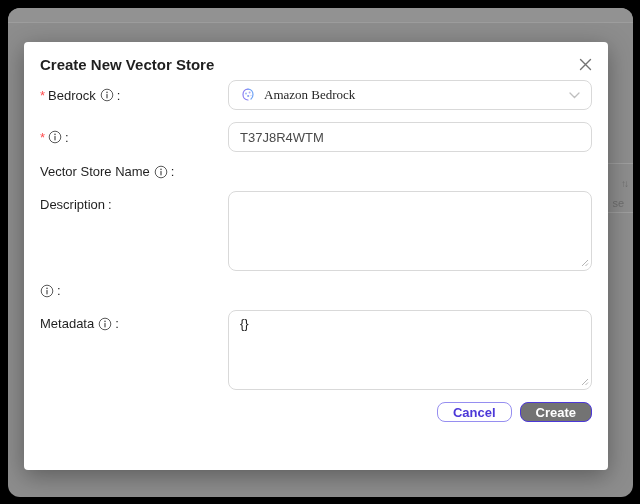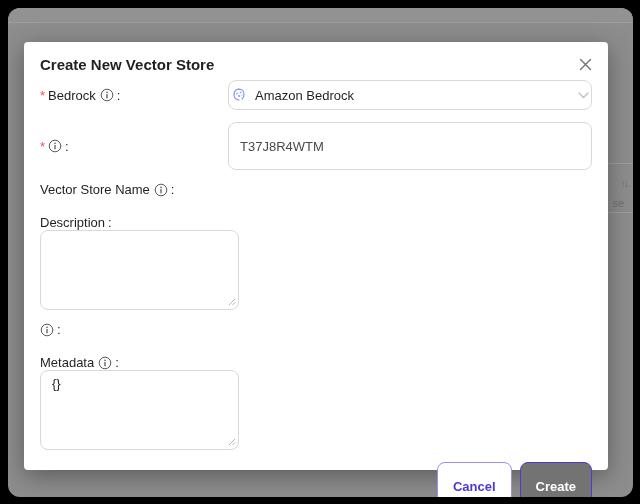--- a/index.html
+++ b/index.html
@@ -40,55 +40,55 @@
   .modal-title {
     font-size:15px; font-weight:700; color:rgba(0,0,0,.88); line-height:18px;
   }
   .close-btn {
     position:absolute; right:-4px; top:-1px; width:22px; height:22px;
     background:none; border:none; cursor:pointer; color:#737373;
     display:flex; align-items:center; justify-content:center;
   }
   
   .row { display:flex; align-items:center; margin-bottom:12px; }
-  .row.row-top { align-items:flex-start;flex-direction:column; }
+  .row.row-top { align-items:flex-start; }
   .row.row-top .label-cell { padding-top:6px; }
   .label-cell {
     width:188px; flex:none; display:flex; align-items:center; gap:4px;
     font-size:13px; color:rgba(0,0,0,.88);
   }
   .req { color:#ff4d4f; font-size:13px; margin-right:-1px; }
   .lbl { white-space:nowrap; }
   .colon { margin-left:-1px; }
   .info-icon { flex:none; display:inline-flex; cursor:pointer; }
   .control { flex:1; min-width:0; }
   .select-box {
     height:30px; border:1px solid #d9d9d9; border-radius:8px; background:#fff;
-    display:flex; align-items:center; gap:8px; padding:0 2px;
-    font-size:13px; color:rgba(0,0,0,.88); cursor:pointer;
+    display:flex; align-items:center; gap:8px; padding:0 11px;
+    font-size:13px; color:rgba(0,0,0,.88); cursor:pointer;font-family:Liberation Serif, serif;
   }
   .select-box .sel-val { flex:1; overflow:hidden; white-space:nowrap; }
   .chevron { flex:none; display:inline-flex; }
   .input {
-    width:100%; height:48px; border:1px solid #d9d9d9; border-radius:8px;
+    width:100%; height:30px; border:1px solid #d9d9d9; border-radius:8px;
     padding:0 11px; font-size:13px; color:#4a4a4a; outline:none; background:#fff;
     font-family:"Liberation Sans", sans-serif;
   }
   .ta-wrap { position:relative; width:100%; }
   .textarea {
     width:100%; height:80px; border:1px solid #d9d9d9; border-radius:8px;
     padding:5px 11px; font-size:13px; color:rgba(0,0,0,.88); outline:none;
     resize:none; background:#fff; font-family:"Liberation Sans", sans-serif;
     display:block;
   }
   .resize-handle { position:absolute; right:3px; bottom:4px; cursor:nwse-resize; line-height:0; }
   
   .footer { display:flex; justify-content:flex-end; gap:8px; padding-top:0; }
   .btn {
-    height:48px; border-radius:8px; font-size:13px; font-weight:600;
+    height:20px; border-radius:8px; font-size:13px; font-weight:600;
     padding:0 15px; cursor:pointer; font-family:"Liberation Sans", sans-serif;
   }
   .btn-cancel { background:#fff; border:1px solid #968ef0; color:#4c38d8; }
   .btn-create { background:#737373; border:1px solid #4c38d8; color:#fff; }
 </style>
 </head>
 <body>
 
 <div class="window">
   <div class="win-header-band"></div>

